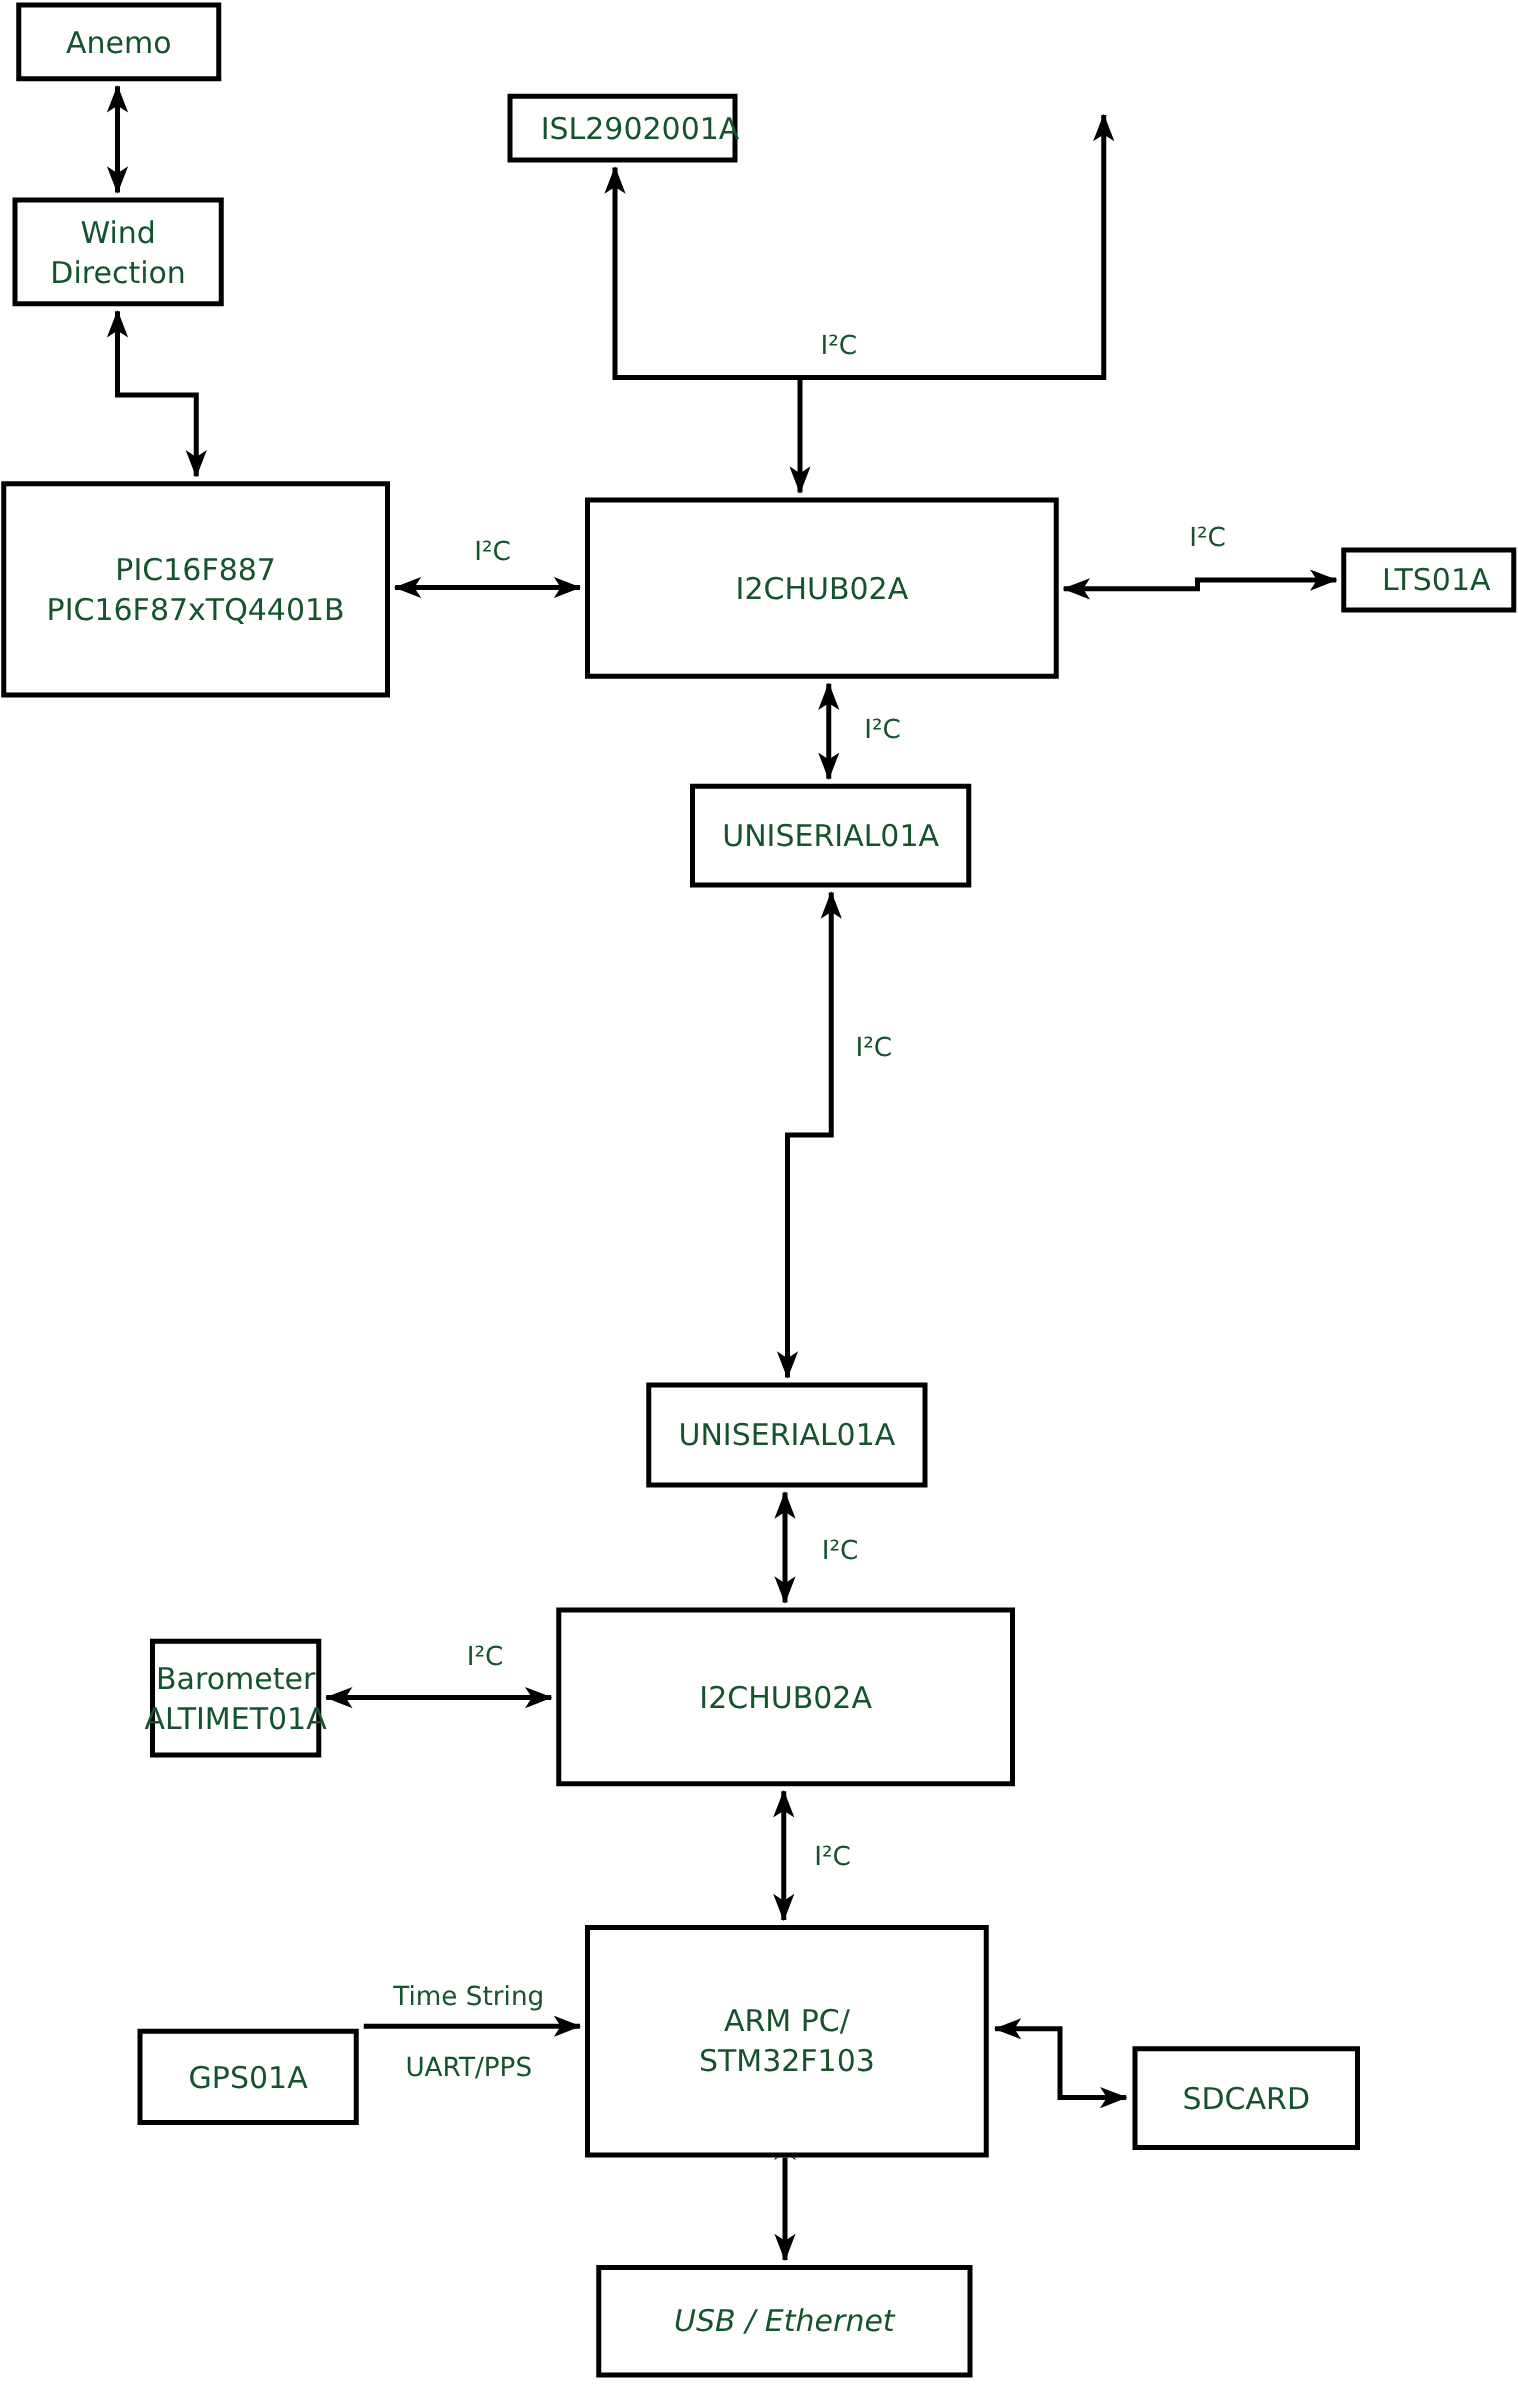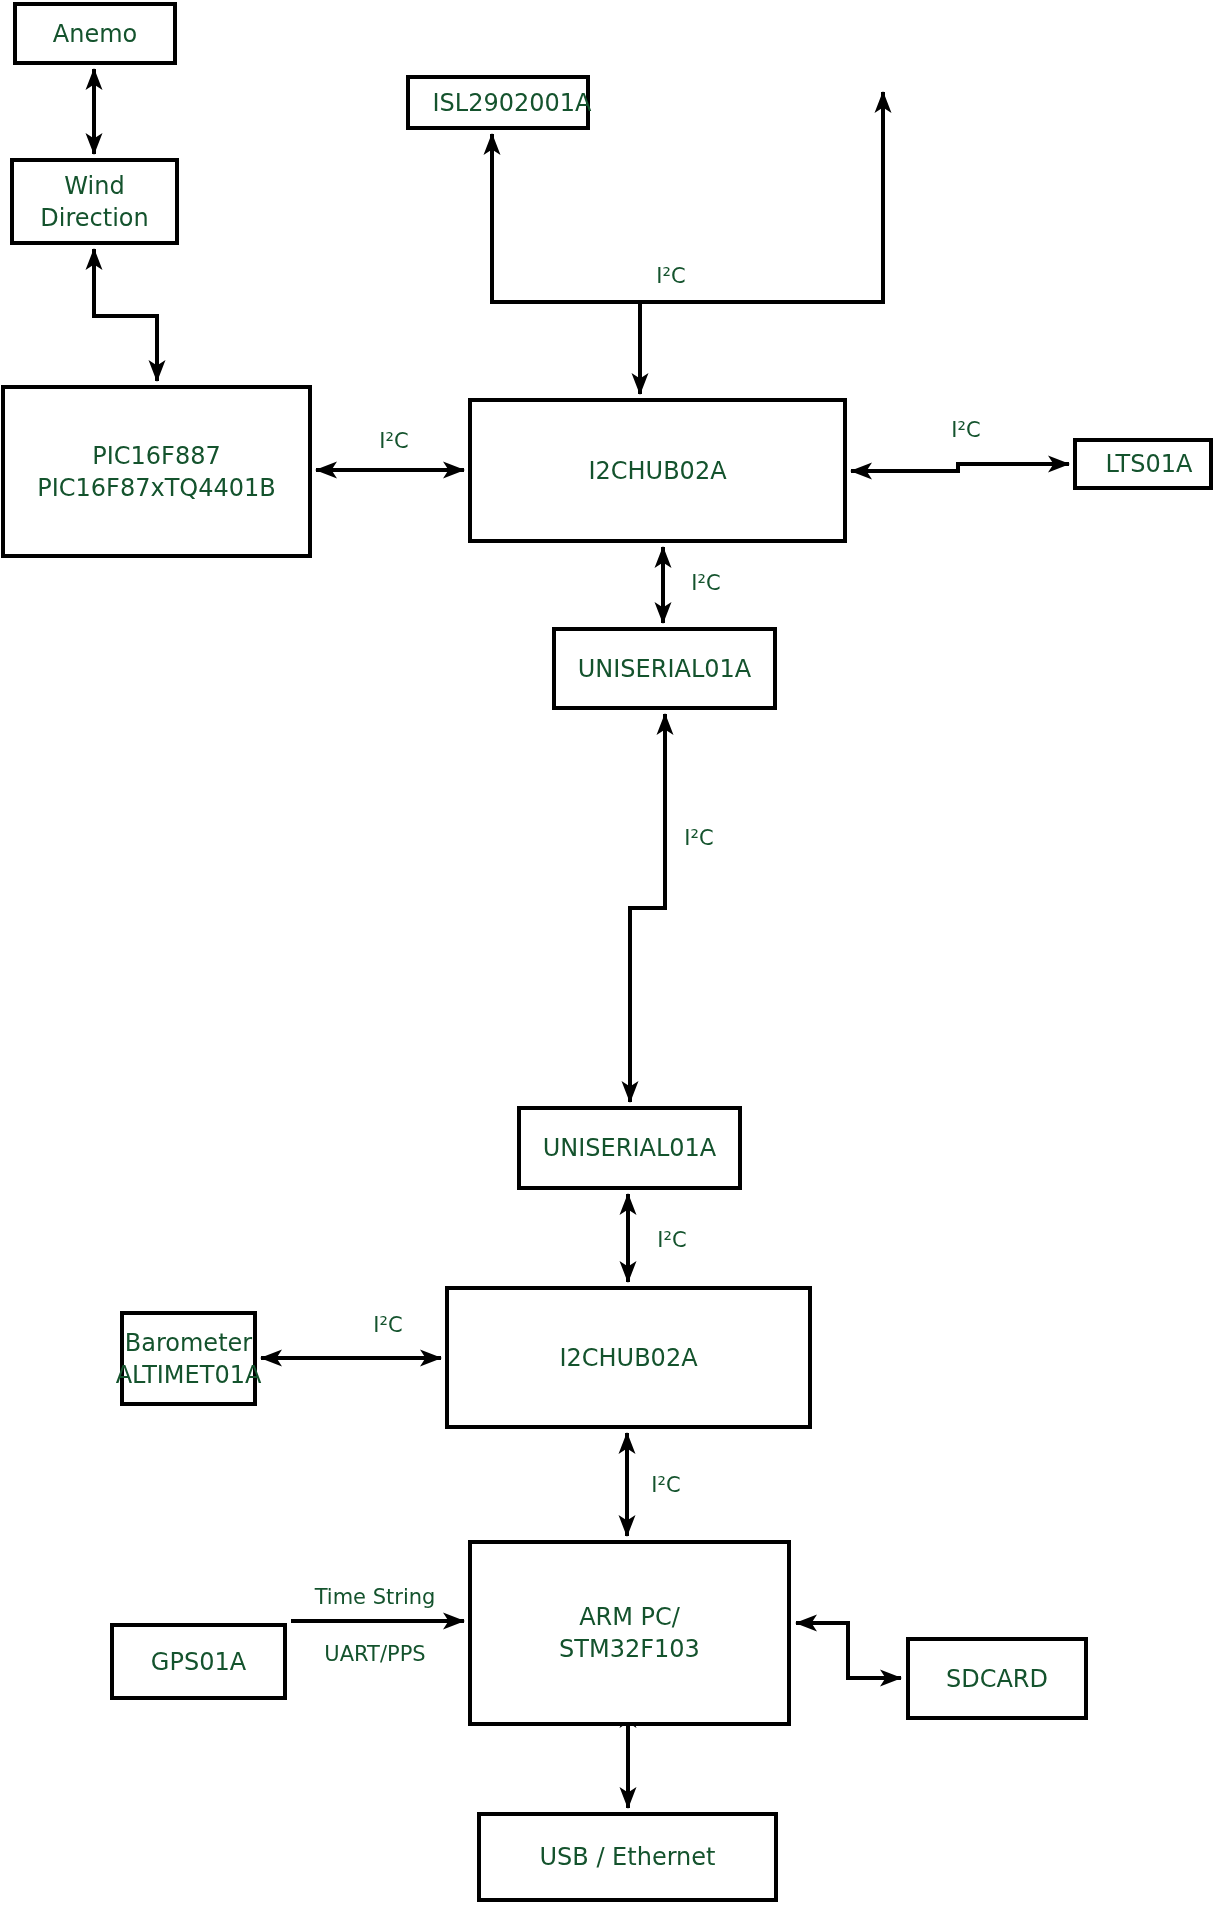--- a/index.html
+++ b/index.html
@@ -124,21 +124,21 @@
 
   <div class="node" style="left:468px; top:1540px; width:323px; height:186px;">
     <span>ARM PC/</span>
     <span>STM32F103</span>
   </div>
 
   <div class="node" style="left:906px; top:1637px; width:182px; height:83px;">
     <span>SDCARD</span>
   </div>
 
-  <div class="node" style="left:477px; top:1812px; width:301px; height:90px;">
+  <div class="node" style="left:477px; top:1812px; width:301px; height:90px;font-style:italic;">
     <span>USB / Ethernet</span>
   </div>
 
   <div class="edge-label" style="left:671px; top:276px;">I²C</div>
   <div class="edge-label" style="left:394px; top:441px;">I²C</div>
   <div class="edge-label" style="left:966px; top:430px;">I²C</div>
   <div class="edge-label" style="left:706px; top:583px;">I²C</div>
   <div class="edge-label" style="left:699px; top:838px;">I²C</div>
   <div class="edge-label" style="left:672px; top:1240px;">I²C</div>
   <div class="edge-label" style="left:388px; top:1325px;">I²C</div>

